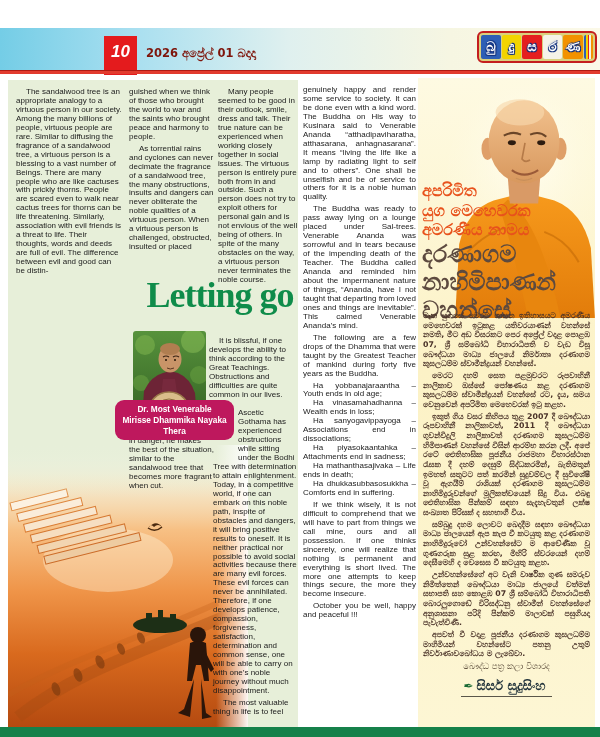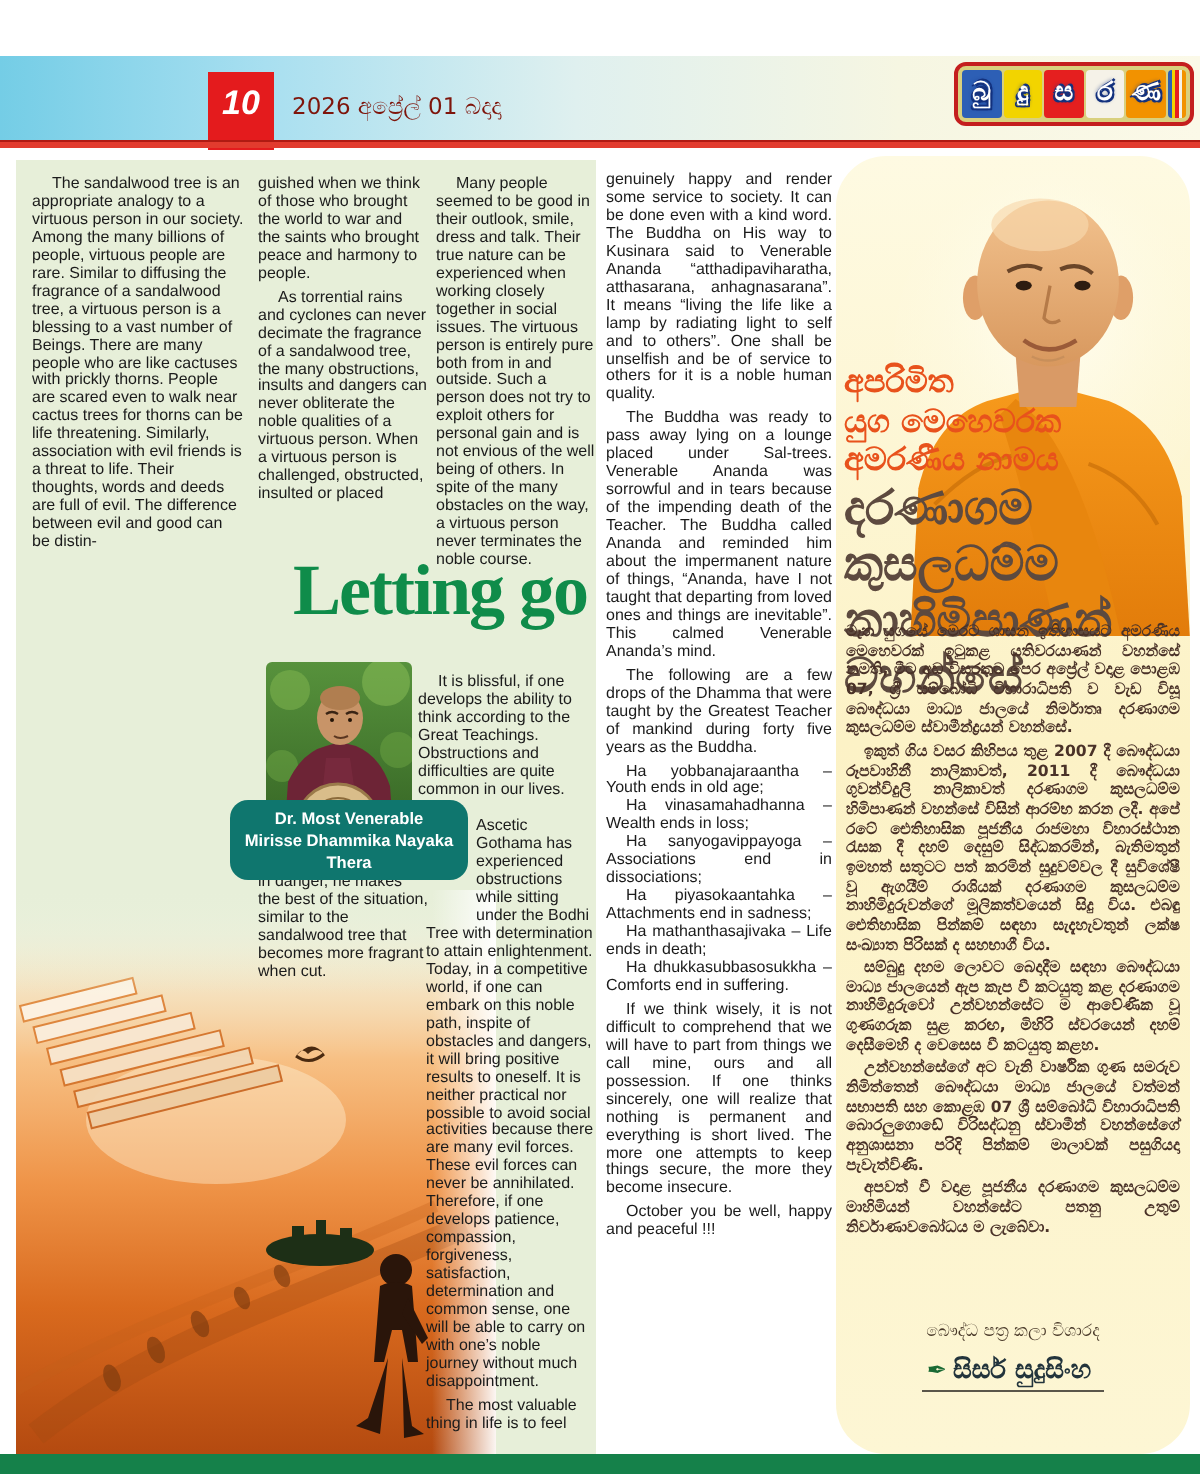--- a/index.html
+++ b/index.html
@@ -5,21 +5,21 @@
   html,body{margin:0;padding:0;}
   body{width:600px;height:737px;background:#ffffff;position:relative;overflow:hidden;
        font-family:"Liberation Sans",sans-serif;}
   .abs{position:absolute;}
 
   
   .header-band{left:0;top:28px;width:600px;height:42px;
     background:linear-gradient(90deg,#74cde6 0%,#a8dff0 22%,#dff0ef 48%,#f6f6e2 75%,#fbf9e8 100%);}
   .pagenum{left:104px;top:36px;width:33px;height:39px;background:#e41b1d;color:#fff;
     font-weight:bold;font-size:17px;line-height:31px;text-align:center;font-style:italic;}
-  .date{left:146px;top:46px;color:#7e150b;font-weight:normal;font-size:11.5px;
+  .date{left:146px;top:46px;color:#7e150b;font-weight:bold;font-size:11.5px;
     font-family:"DejaVu Sans",sans-serif;}
   .masthead{left:477px;top:31px;width:120px;height:32px;background:#d9d07e;
     border:2px solid #c41e1e;border-radius:6px;display:flex;padding:2px;gap:1px;box-sizing:border-box;}
   .tile{flex:1;border-radius:2px;color:#fff;font-weight:bold;font-size:13px;line-height:24px;
     text-align:center;font-family:"DejaVu Sans",sans-serif;
     text-shadow:0 0 2px #14327e,1px 1px 0 #14327e,-1px 1px 0 #14327e,1px -1px 0 #14327e;}
   .t1{background:#2d5fb5;} .t2{background:#f2d400;} .t3{background:#e51f1f;}
   .t4{background:#f5f2e8;} .t5{background:#f29200;}
   .flagstripe{width:9px;border-radius:2px;
     background:linear-gradient(90deg,#2d5fb5 0 20%,#f2d400 20% 40%,#e51f1f 40% 60%,#f5f2e8 60% 80%,#f29200 80% 100%);}
@@ -36,28 +36,28 @@
   .col2b{left:129px;top:437px;width:85px;}
   .col3b1{left:209px;top:337px;width:89px;}
   .col3b2{left:238px;top:409px;width:60px;}
   .col3c{left:213px;top:463px;width:85px;}
   .col4{left:303px;top:86px;width:113px;text-align:justify;line-height:1.12;}
   .col4 p{margin:0 0 3px 0;}
   .col4 p.dhamma{margin:0;}
   .headline{left:136px;top:274px;width:168px;font-family:"Liberation Serif",serif;
     font-weight:bold;font-size:36px;letter-spacing:-1px;color:#0f8c4a;z-index:4;text-align:center;}
   .photo1{left:133px;top:331px;width:73px;height:104px;border-radius:3px;overflow:hidden;z-index:4;}
-  .caption{left:115px;top:400px;width:119px;background:#0f766e;border-radius:9px;
+  .caption{left:115px;top:400px;width:119px;background:#be185d;border-radius:9px;
     color:#fff;text-align:center;font-weight:bold;font-size:8.3px;line-height:1.3;
     padding:4px 2px;z-index:5;box-sizing:border-box;}
   .beach{left:8px;top:445px;width:240px;height:282px;z-index:1;}
 
   
   .right-panel{left:418px;top:78px;width:177px;height:649px;overflow:hidden;
-    background:linear-gradient(180deg,#fefae2 0%,#fcf2c6 45%,#fdf6d4 100%);border-radius:25px;}
+    background:linear-gradient(180deg,#fefae2 0%,#fcf2c6 45%,#fdf6d4 100%);}
   .monk2{position:absolute;right:-4px;top:2px;width:152px;height:238px;}
   .si-head{position:absolute;left:4px;top:103px;width:140px;z-index:4;
     font-family:"DejaVu Sans",sans-serif;font-weight:bold;}
   .si-head .red{color:#e8521c;font-size:16px;line-height:1.22;}
   .si-head .dark{color:#5d4a3f;font-size:24px;line-height:1.18;}
   .si-body{position:absolute;left:5px;top:233px;width:167px;z-index:4;
     font-family:"DejaVu Sans",sans-serif;font-size:7.8px;line-height:1.24;color:#4a3228;
     text-align:justify;}
   .si-body p{margin:0 0 2px 0;text-indent:9px;font-weight:bold;}
   .si-body p.noindent{text-indent:0;}
@@ -274,27 +274,27 @@
     <path d="M77,62 L74,78 q3,4 8,1" stroke="#b57a48" stroke-width="1.6" fill="none"></path>
     <path d="M64,89 q12,9 26,0" stroke="#9a5a38" stroke-width="2.2" fill="none"></path>
     <path d="M68,97 q8,4 16,0" stroke="#c08a58" stroke-width="1.2" fill="none" opacity="0.7"></path>
   </svg>
 
   <div class="si-head">
     <div class="red">අපරිමිත</div>
     <div class="red">යුග මෙහෙවරක</div>
     <div class="red">අමරණීය නාමය</div>
     <div class="dark">දරණාගම</div>
-    <div class="dark">කුසලධම්ම</div>
     <div class="dark">නාහිමිපාණන්</div>
     <div class="dark">වහන්සේ</div>
   </div>
 
   <div class="si-body">
     <p class="noindent">මෑත යුගයේ මෙරට ශාසන ඉතිහාසයට අමරණීය මෙහෙවරක් ඉටුකළ යතිවරයාණන් වහන්සේ නමති, මීට අඩ විසරකට පෙර අප්‍රේල් වදාළ පොළඹ 07, ශ්‍රී සම්බෝධි විහාරාධිපති ව වැඩ විසූ බෞද්ධයා මාධ්‍ය ජාලයේ නිර්මාතෘ දරණාගම කුසලධම්ම ස්වාමීන්ද්‍රයන් වහන්සේ.</p>
+    <p>මෙරට දහම් සෙත පළමුවරට රූපවාහිනී නාලිකාව ඔස්සේ පෝෂණය කළ දරණාගම කුසලධම්ම ස්වාමීන්ද්‍රයන් වහන්සේ රට, දැය, සමය වෙනුවෙන් අපරිමිත මෙහෙවරක් ඉටු කළහ.</p>
     <p>ඉකුත් ගිය වසර කිහිපය තුළ 2007 දී බෞද්ධයා රූපවාහිනී නාලිකාවත්, 2011 දී බෞද්ධයා ගුවන්විදුලි නාලිකාවත් දරණාගම කුසලධම්ම හිමිපාණන් වහන්සේ විසින් ආරම්භ කරන ලදී. අපේ රටේ ඓතිහාසික පූජනීය රාජමහා විහාරස්ථාන රැසක දී දහම් දෙසුම් සිද්ධකරමින්, බැතිමතුන් ඉමහත් සතුටට පත් කරමින් සුදුවම්වල දී සුවිශේෂී වූ ඇගයීම් රාශියක් දරණාගම කුසලධම්ම නාහිමිදුරුවන්ගේ මූලිකත්වයෙන් සිදු විය. එබඳු ඓතිහාසික පින්කම් සඳහා සැදැහැවතුන් ලක්ෂ සංඛ්‍යාත පිරිසක් ද සහභාගී විය.</p>
     <p>සම්බුදු දහම ලොවට බෙදාදීම සඳහා බෞද්ධයා මාධ්‍ය ජාලයෙන් ඇප කැප වී කටයුතු කළ දරණාගම නාහිමිදුරුවෝ උන්වහන්සේට ම ආවේණික වූ ගුණගරුක සුළ කරඟ, මිහිරි ස්වරයෙන් දහම් දෙසීමෙහි ද වෙසෙස වී කටයුතු කළහ.</p>
     <p>උන්වහන්සේගේ අට වැනි වාර්ෂික ගුණ සමරුව නිමිත්තෙන් බෞද්ධයා මාධ්‍ය ජාලයේ වත්මන් සභාපති සහ කොළඹ 07 ශ්‍රී සම්බෝධි විහාරාධිපති බොරලුගොඩේ විරිසද්ධනු ස්වාමීන් වහන්සේගේ අනුශාසනා පරිදි පින්කම් මාලාවක් පසුගියදා පැවැත්විණි.</p>
     <p>අපවත් වී වදාළ පූජනීය දරණාගම කුසලධම්ම මාහිමියන් වහන්සේට පතනු උතුම් නිර්වාණාවබෝධය ම ලැබේවා.</p>
   </div>
 
   <div class="byline">
     <div class="who">බෞද්ධ පත්‍ර කලා විශාරද</div>
     <div class="name"><span class="pen">✒</span><span>සිසර් සුදුසිංහ</span></div>
   </div>

